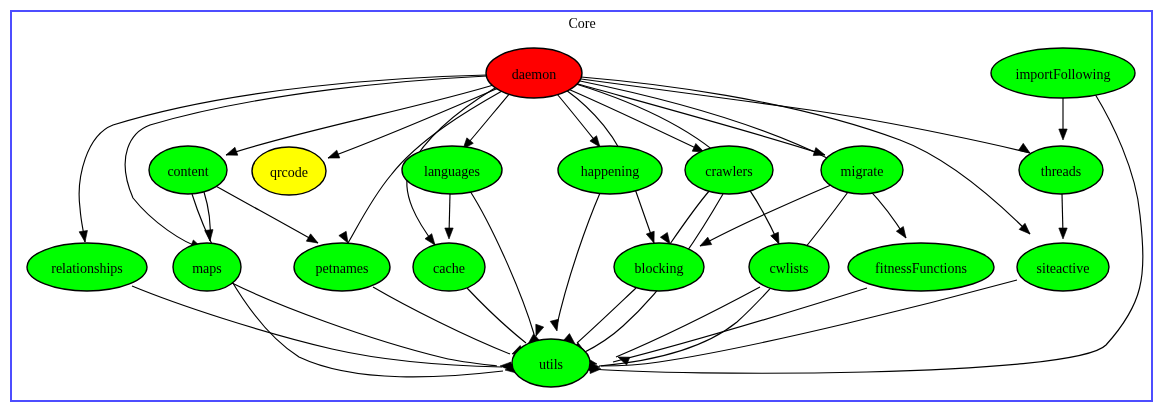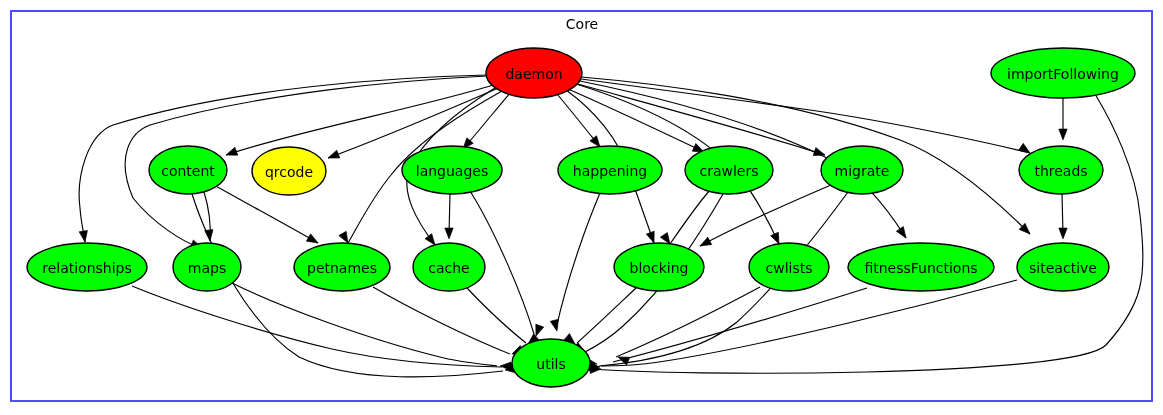--- a/index.html
+++ b/index.html
@@ -10,20 +10,21 @@
   body {
     width: 1163px;
     height: 415px;
     font-family: "DejaVu Sans", sans-serif;
     overflow: hidden;
   }
   #graph-root {
     position: relative;
     width: 1000px;
     height: 415px;
+    font-family: Liberation Serif, serif;
   }
   svg#graph-canvas {
     display: block;
     width: 1163px;
     height: 415px;
   }
   .cluster-frame {
     fill: none;
     stroke: #4d4dff;
     stroke-width: 2px;

